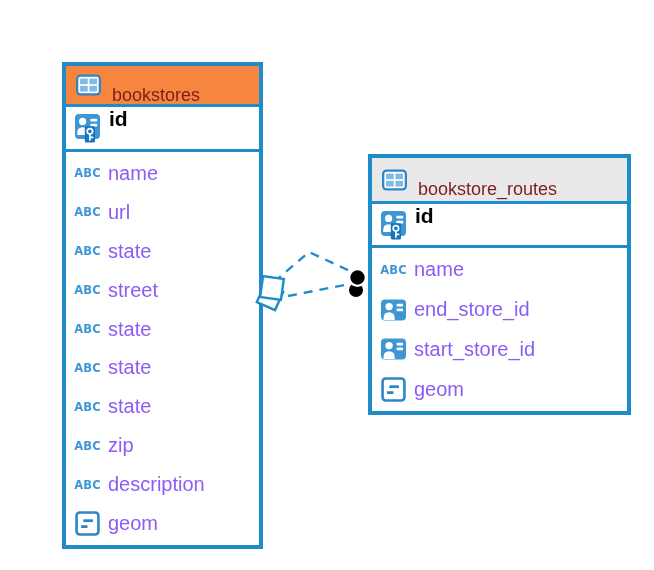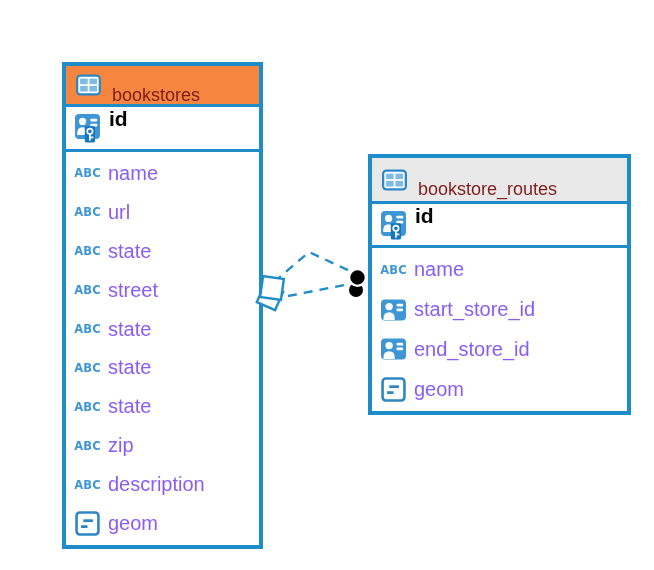--- a/index.html
+++ b/index.html
@@ -186,29 +186,29 @@
             <span class="abc-glyph">ABC</span>
           </span>
         <span class="col-label">name</span>
       </div>
       <div class="col-row">
         <span class="icn-box">
           <svg width="27" height="22" viewBox="0 0 26 22">
               <use href="#i-fk"></use>
             </svg>
         </span>
-        <span class="col-label">start_store_id</span>
+        <span class="col-label">end_store_id</span>
       </div>
       <div class="col-row">
         <span class="icn-box">
           <svg width="27" height="22" viewBox="0 0 26 22">
               <use href="#i-fk"></use>
             </svg>
         </span>
-        <span class="col-label">end_store_id</span>
+        <span class="col-label">start_store_id</span>
       </div>
       <div class="col-row">
         <span class="icn-box">
           <svg width="25" height="25" viewBox="0 0 24 24">
               <use href="#i-geom"></use>
             </svg>
         </span>
         <span class="col-label">geom</span>
       </div>
     </div>

